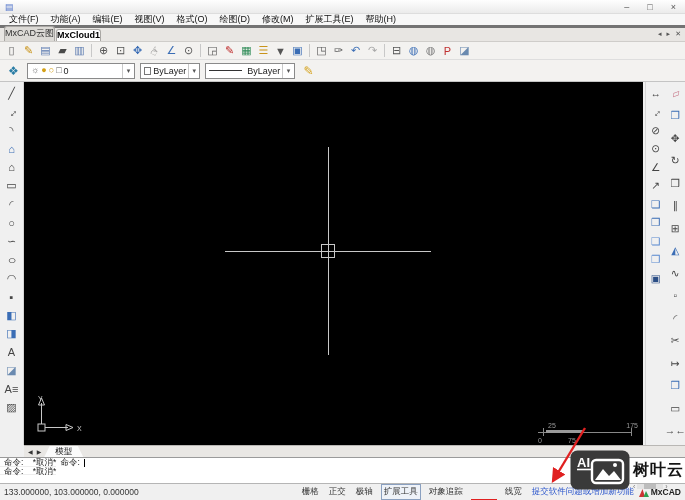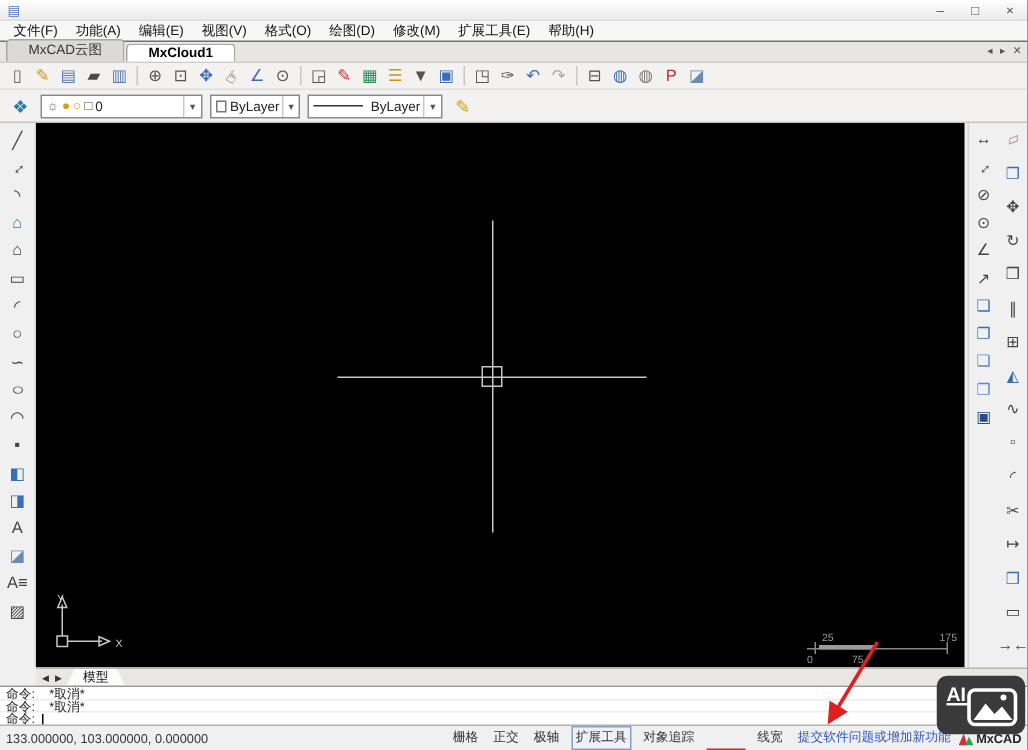--- a/index.html
+++ b/index.html
@@ -10,28 +10,28 @@
 
   
   .titlebar { height:14px; display:flex; align-items:center; gap:4px; padding:0 5px;
               background:linear-gradient(#fefefe,#ebebeb); border-bottom:1px solid #ddd; }
   .app-ico { color:#5577cc; font-size:9px; }
   .title-text { font-size:8.5px; color:#333; white-space:nowrap; }
   .win-controls { margin-left:auto; display:flex; gap:18px; padding-right:4px; color:#555; font-size:9px; }
   .win-controls span { cursor:default; }
 
   
-  .menubar { height:14px; background:#f7f7f7; border-bottom:1px solid #737373;
+  .menubar { height:14px; background:#f7f7f7; border-bottom:3px solid #737373;
              display:flex; align-items:center; padding-left:3px; }
   .menu-item { padding:0 6px; font-size:9px; color:#111; white-space:nowrap; }
 
   
   .tabbar { height:14px; background:#e8e6e3; border-bottom:1px solid #cfcdca;
             display:flex; align-items:flex-end; padding-left:4px; position:relative; }
-  .doc-tab { font-size:9px; padding:0 14px 1px; margin-right:1px; background:#dcdad6;
+  .doc-tab { font-size:9px; padding:0 0 1px; margin-right:1px; background:#dcdad6;
              border:1px solid #a9a7a4; border-bottom:none; border-radius:3px 3px 0 0;
              color:#333; white-space:nowrap; }
   .doc-tab.active { background:#fff; font-weight:bold; color:#000; }
   .tab-ctrls { position:absolute; right:4px; top:2px; display:flex; gap:5px; font-size:7px; color:#555; }
 
   
   .toolbar1 { height:18px; background:#f3f2f0; border-bottom:1px solid #dedede;
               display:flex; align-items:center; padding:0 3px; }
   .icon { width:17px; height:16px; display:flex; align-items:center; justify-content:center;
           font-size:11px; color:#444; user-select:none; }
@@ -73,21 +73,21 @@
 
   
   .model-strip { position:absolute; left:24px; top:445px; width:661px; height:12px; background:#e9e7e4;
                  border-top:1px solid #b9b7b4; display:flex; align-items:center; gap:2px; padding-left:3px; }
   .m-arrow { font-size:6px; color:#333; padding:0 1px; }
   .mtab { font-size:8.5px; background:#fbfbfb; padding:0 11px; height:11px; line-height:11px;
           clip-path:polygon(14% 0,86% 0,100% 100%,0 100%); color:#111; }
 
   
   .cmd { position:absolute; left:0; top:457px; width:685px; height:26px; background:#fff;
-         border-top:1px solid #9a9a9a; display:flex; flex-direction:column; }
+         border-top:1px solid #9a9a9a; display:flex; flex-direction:row; }
   .cmd-line { height:8.5px; line-height:8.5px; font-size:8.5px; padding-left:4px;
               border-bottom:1px solid #ededed; white-space:pre; color:#222; }
   .cmd-prompt { display:flex; align-items:center; height:9px; padding-left:4px; font-size:8.5px; white-space:pre; }
   .cursor { display:inline-block; width:1px; height:8px; background:#000; margin-left:2px;
             animation:blink 1s steps(1) infinite; }
   @keyframes blink { 50% { opacity:0; } }
 
   
   .statusbar { position:absolute; left:0; top:483px; width:685px; height:17px; background:#f0f0f0;
                border-top:1px solid #b5b5b5; display:flex; align-items:center; padding:0 4px; font-size:8.5px; }
@@ -343,13 +343,23 @@
 
 <div class="watermark">
   <svg width="60" height="40" viewBox="0 0 60 40">
     <rect x="0.5" y="0.5" width="59" height="39" rx="7" fill="#3a3a3a"></rect>
     <text x="7" y="17" fill="#fff" font-size="13" font-weight="bold">AI</text>
     <line x1="7" y1="19.5" x2="21" y2="19.5" stroke="#fff" stroke-width="1.6"></line>
     <rect x="22" y="10" width="31" height="23" rx="4" fill="none" stroke="#fff" stroke-width="2.4"></rect>
     <path d="M25 30 L33 19 L39 26 L44 21 L51 30 Z" fill="#fff"></path>
     <circle cx="45" cy="15" r="2" fill="#fff"></circle>
   </svg>
+  <span class="wm-text">
+    <span class="wm-brand">树叶云</span>
+    <span class="wm-scroll">
+      <span>‹</span>
+      <span class="wm-track">
+          <span class="wm-thumb"></span>
+        </span>
+      <span>›</span>
+    </span>
+  </span>
 </div>
 
 </body></html>

